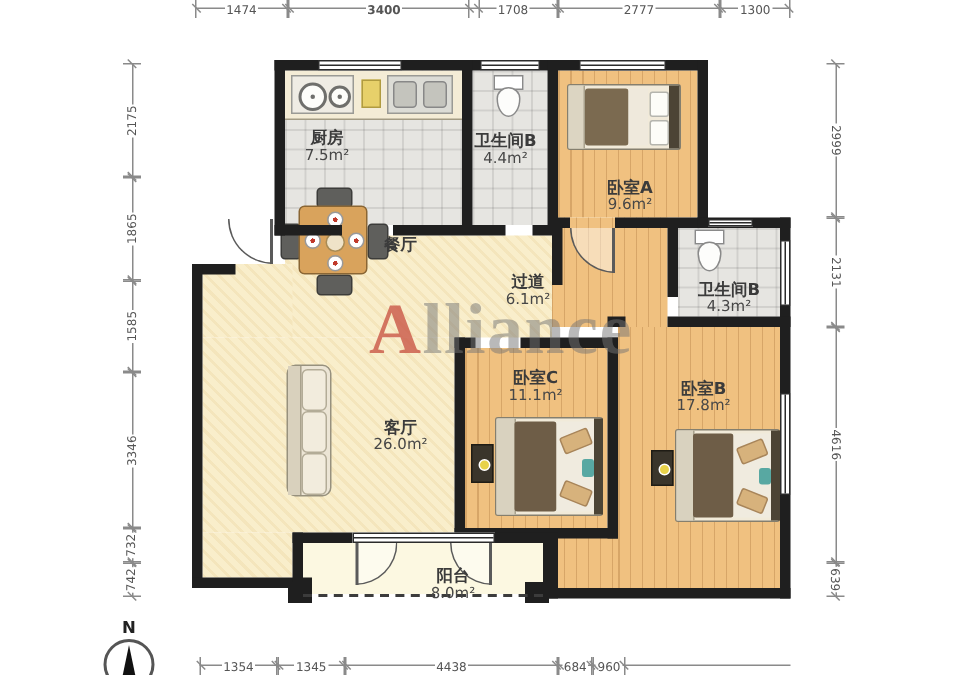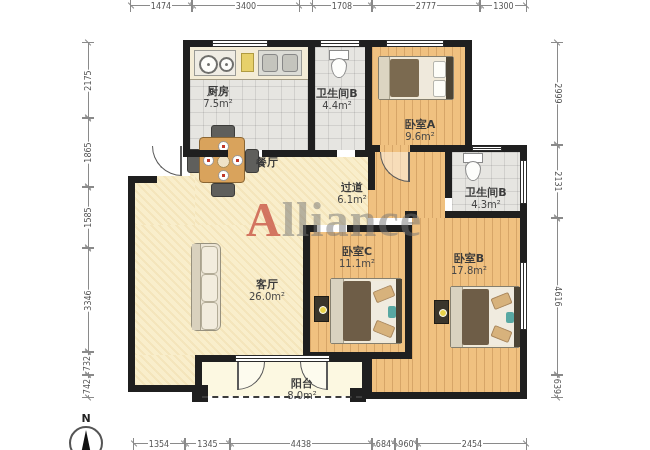--- a/index.html
+++ b/index.html
@@ -249,21 +249,21 @@
 
   <div class="watermark" style="left:246px;top:196px;">
     <span class="wm-a">A</span><span class="wm-rest">lliance</span>
   </div>
 
   <div class="dims" style="left:130px;top:0;width:397px;height:12px;">
     <div class="dim-line-h" style="left:0;top:5px;width:397px;"></div>
     <div class="seg-h" style="left:0;width:62px;">
         <span>1474</span>
       </div>
-    <div class="seg-h" style="left:62px;width:108px;">
+    <div class="seg-h" style="left:62px;width:128px;font-weight:bold;">
         <span>3400</span>
       </div>
     <div class="seg-h" style="left:182px;width:60px;">
         <span>1708</span>
       </div>
     <div class="seg-h" style="left:242px;width:108px;">
         <span>2777</span>
       </div>
     <div class="seg-h" style="left:350px;width:47px;">
         <span>1300</span>
@@ -279,23 +279,20 @@
         <span>1345</span>
       </div>
     <div class="seg-h" style="left:97px;width:142px;">
         <span>4438</span>
       </div>
     <div class="seg-h" style="left:239px;width:23px;">
         <span>684</span>
       </div>
     <div class="seg-h" style="left:262px;width:22px;">
         <span>960</span>
-      </div>
-    <div class="seg-h" style="left:284px;width:110px;">
-        <span>2454</span>
       </div>
   </div>
 
   <div class="dims" style="left:82px;top:42px;width:12px;height:356px;">
     <div class="dim-line-v" style="left:6px;top:0;height:356px;"></div>
     <div class="seg-v left" style="top:0;height:76px;">
         <span>2175</span>
       </div>
     <div class="seg-v left" style="top:76px;height:69px;">
         <span>1865</span>

